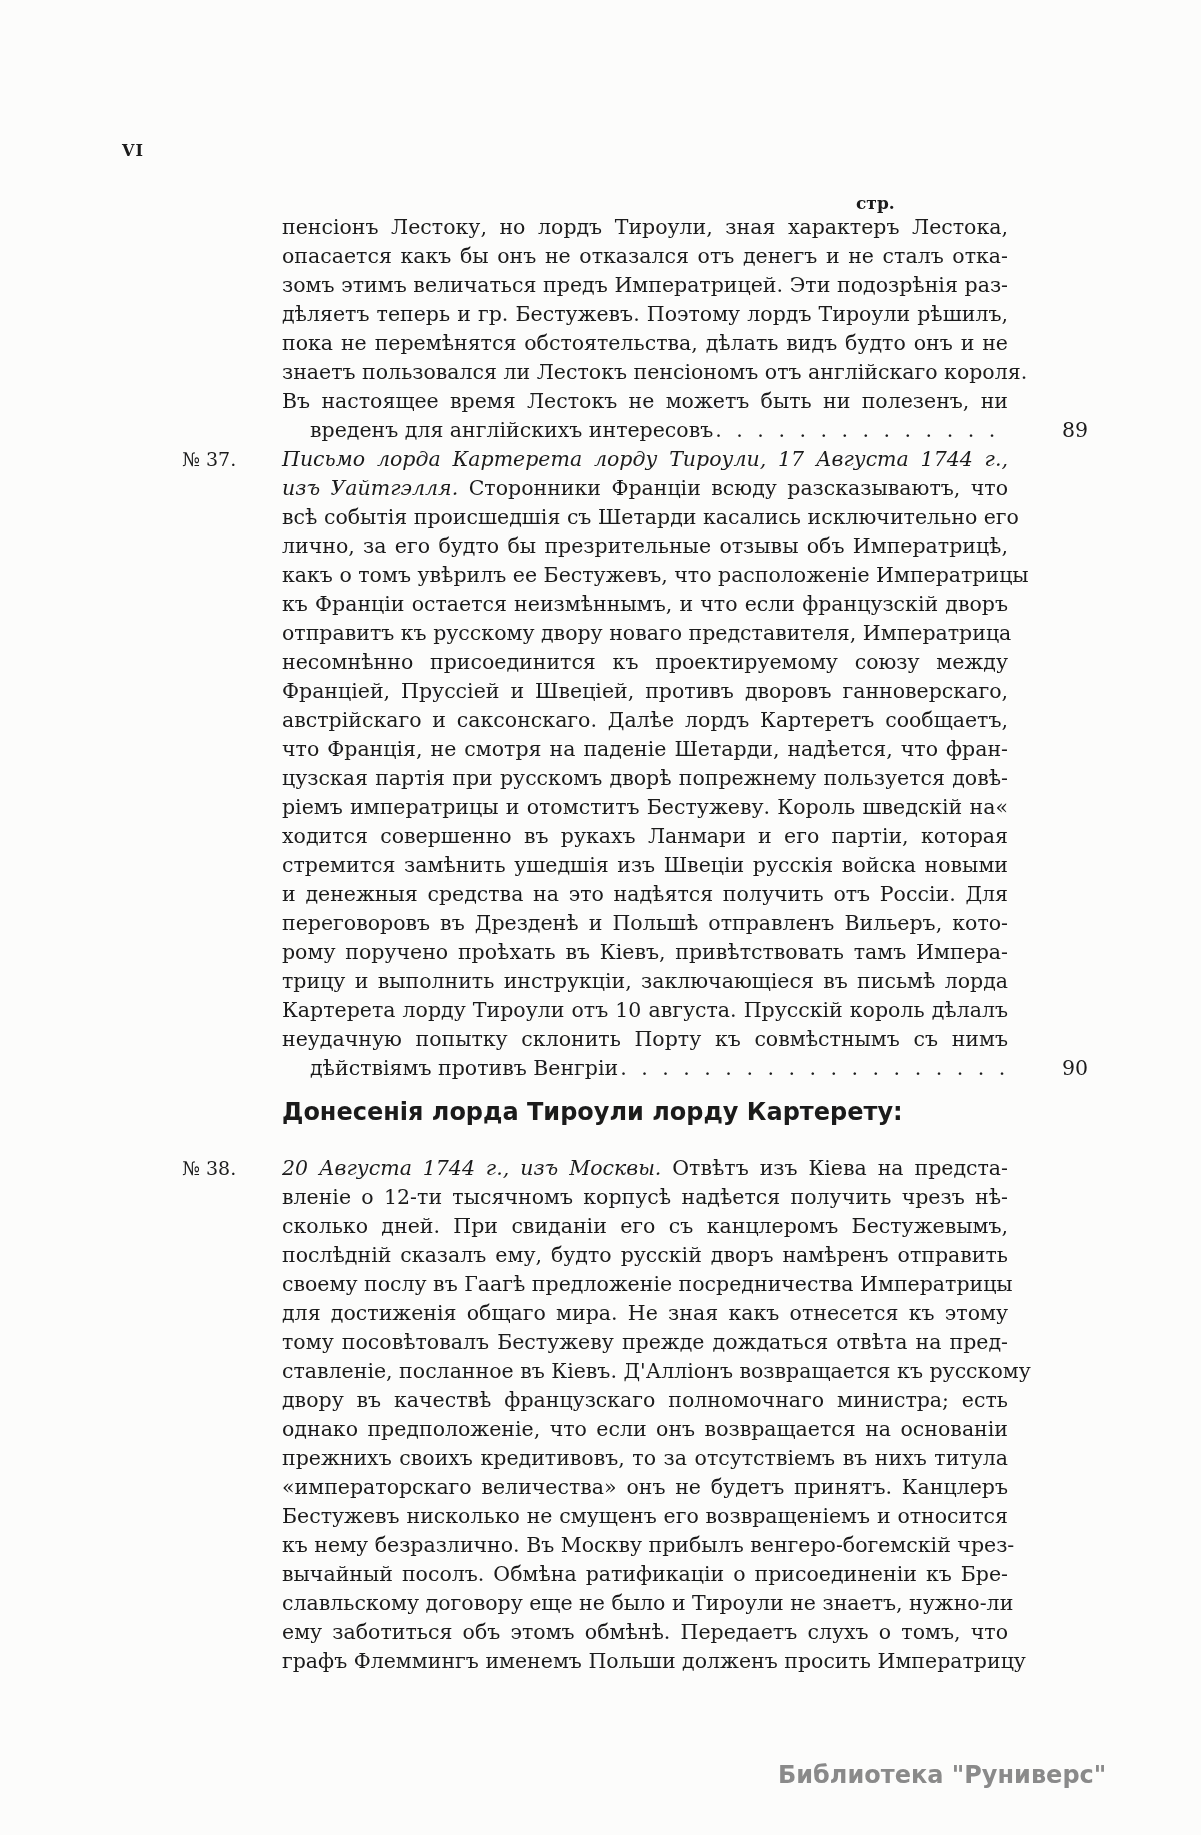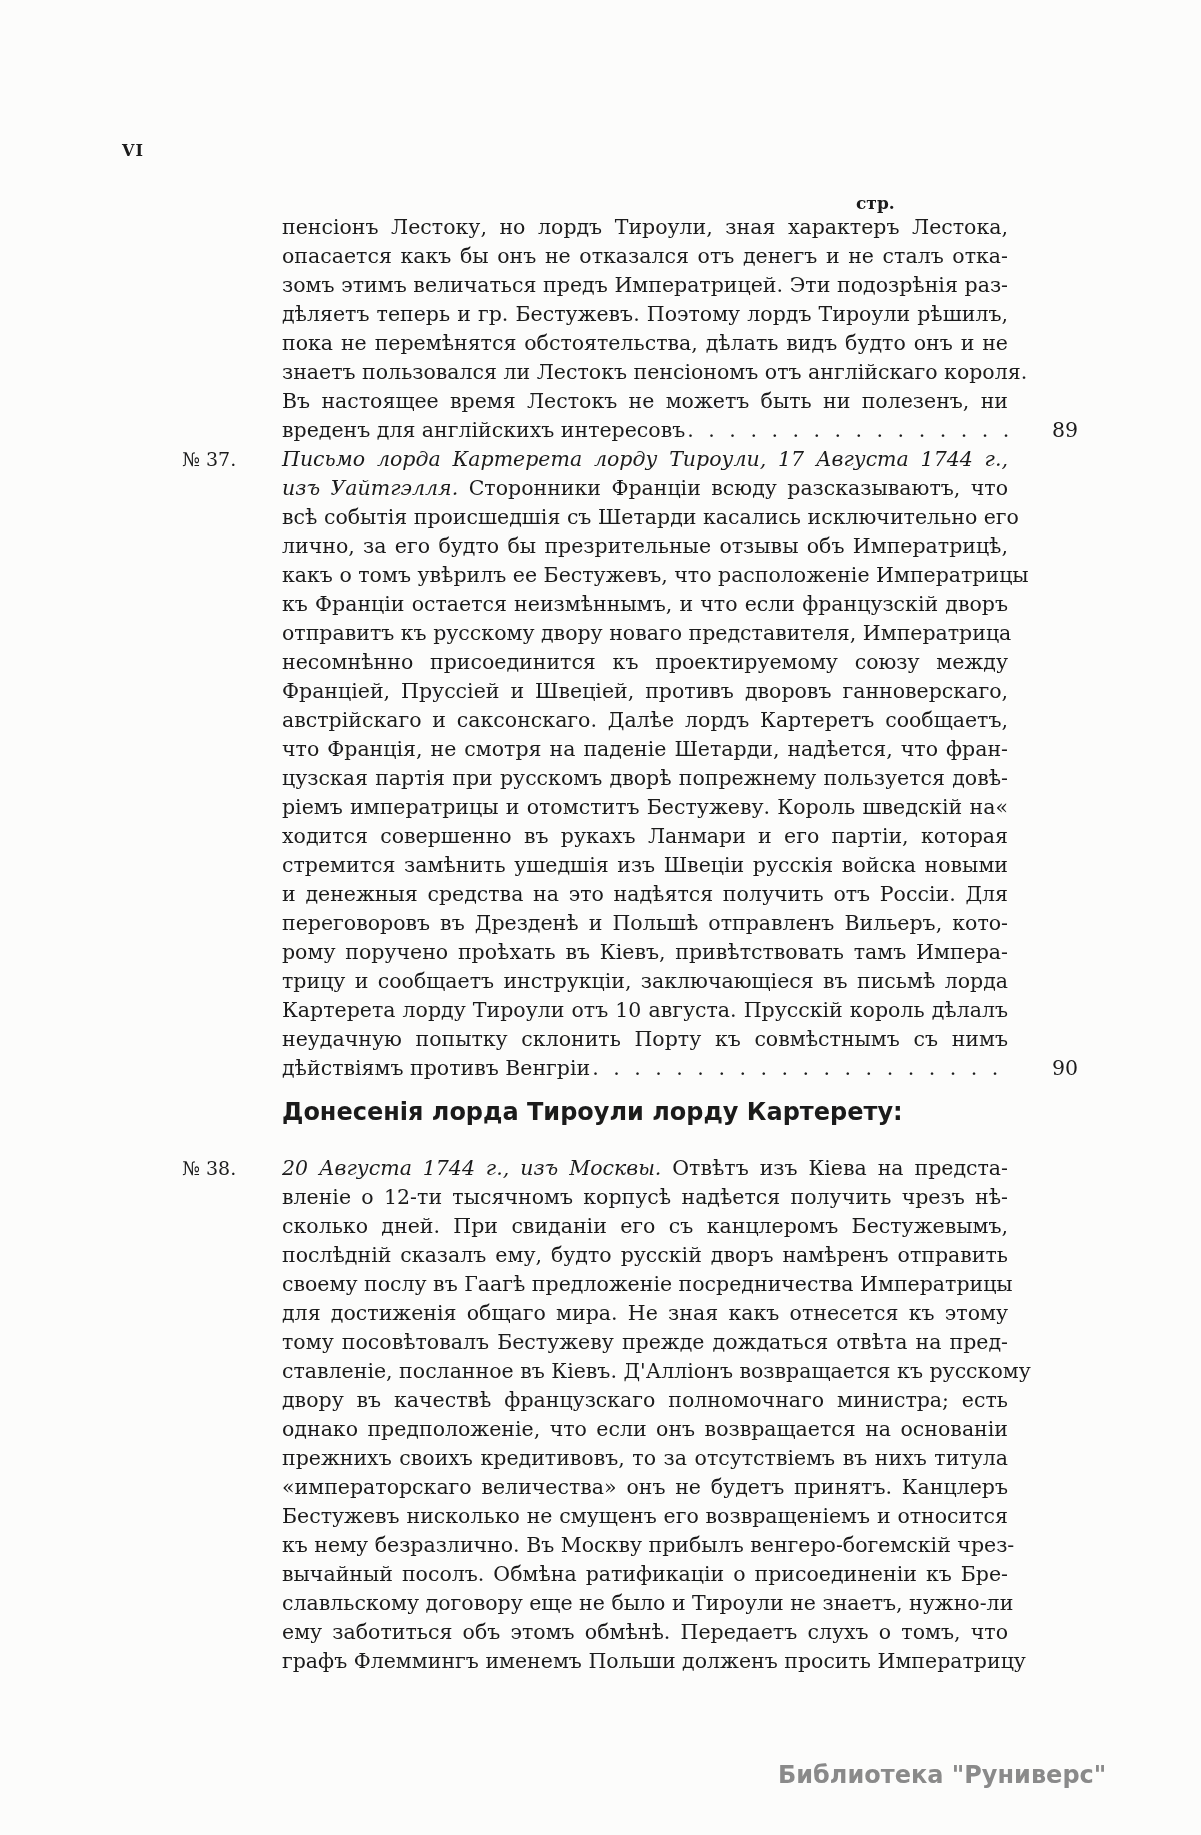--- a/index.html
+++ b/index.html
@@ -30,29 +30,29 @@
     position:absolute;left:-100px;top:0;
     white-space:nowrap;font-size:19px;
   }
   .line{
     text-align:justify;text-align-last:justify;
     height:29px;overflow:visible;white-space:nowrap;
   }
   .line i{font-style:italic;}
   .leader-line{
     display:flex;position:relative;
-    text-align:left;text-align-last:left;
+    text-align:left;text-align-last:left;margin-left:28px;
   }
   .leader-line .lt{white-space:nowrap;}
   .leader-line .dots{
     flex:1;overflow:hidden;white-space:nowrap;
     letter-spacing:4px;padding-left:2px;
   }
   .page-ref{
-    position:absolute;left:770px;top:0;
+    position:absolute;left:752px;top:0;
     white-space:nowrap;font-size:20.5px;
   }
   .section-heading{
     margin:13px 0 27px 0;
     font-family:"DejaVu Sans", sans-serif;
     font-weight:bold;font-size:25px;line-height:31px;
     letter-spacing:0px;
     text-align:left;text-align-last:left;
     transform:scaleX(0.96);transform-origin:left center;
     white-space:nowrap;
@@ -101,21 +101,21 @@
           <div class="line">Франціей, Пруссіей и Швеціей, противъ дворовъ ганноверскаго,</div>
           <div class="line">австрійскаго и саксонскаго. Далѣе лордъ Картеретъ сообщаетъ,</div>
           <div class="line">что Франція, не смотря на паденіе Шетарди, надѣется, что фран-</div>
           <div class="line">цузская партія при русскомъ дворѣ попрежнему пользуется довѣ-</div>
           <div class="line">ріемъ императрицы и отомститъ Бестужеву. Король шведскій на«</div>
           <div class="line">ходится совершенно въ рукахъ Ланмари и его партіи, которая</div>
           <div class="line">стремится замѣнить ушедшія изъ Швеціи русскія войска новыми</div>
           <div class="line">и денежныя средства на это надѣятся получить отъ Россіи. Для</div>
           <div class="line">переговоровъ въ Дрезденѣ и Польшѣ отправленъ Вильеръ, кото-</div>
           <div class="line">рому поручено проѣхать въ Кіевъ, привѣтствовать тамъ Импера-</div>
-          <div class="line">трицу и сообщаетъ инструкціи, заключающіеся въ письмѣ лорда</div>
+          <div class="line">трицу и выполнить инструкціи, заключающіеся въ письмѣ лорда</div>
           <div class="line">Картерета лорду Тироули отъ 10 августа. Прусскій король дѣлалъ</div>
           <div class="line">неудачную попытку склонить Порту къ совмѣстнымъ съ нимъ</div>
           <div class="line leader-line">
             <span class="lt">дѣйствіямъ противъ Венгріи </span>
             <span class="dots">. . . . . . . . . . . . . . . . . . . . . . . . . . . . . . . . . . . . . . . . . . . . . . . . . . . . . . . . . . . . . . . . . . . . . . . . . . . . . . . .</span>
             <span class="page-ref">90</span>
           </div>
         </div>
       </div>
     <div class="section-heading">Донесенія лорда Тироули лорду Картерету:</div>

